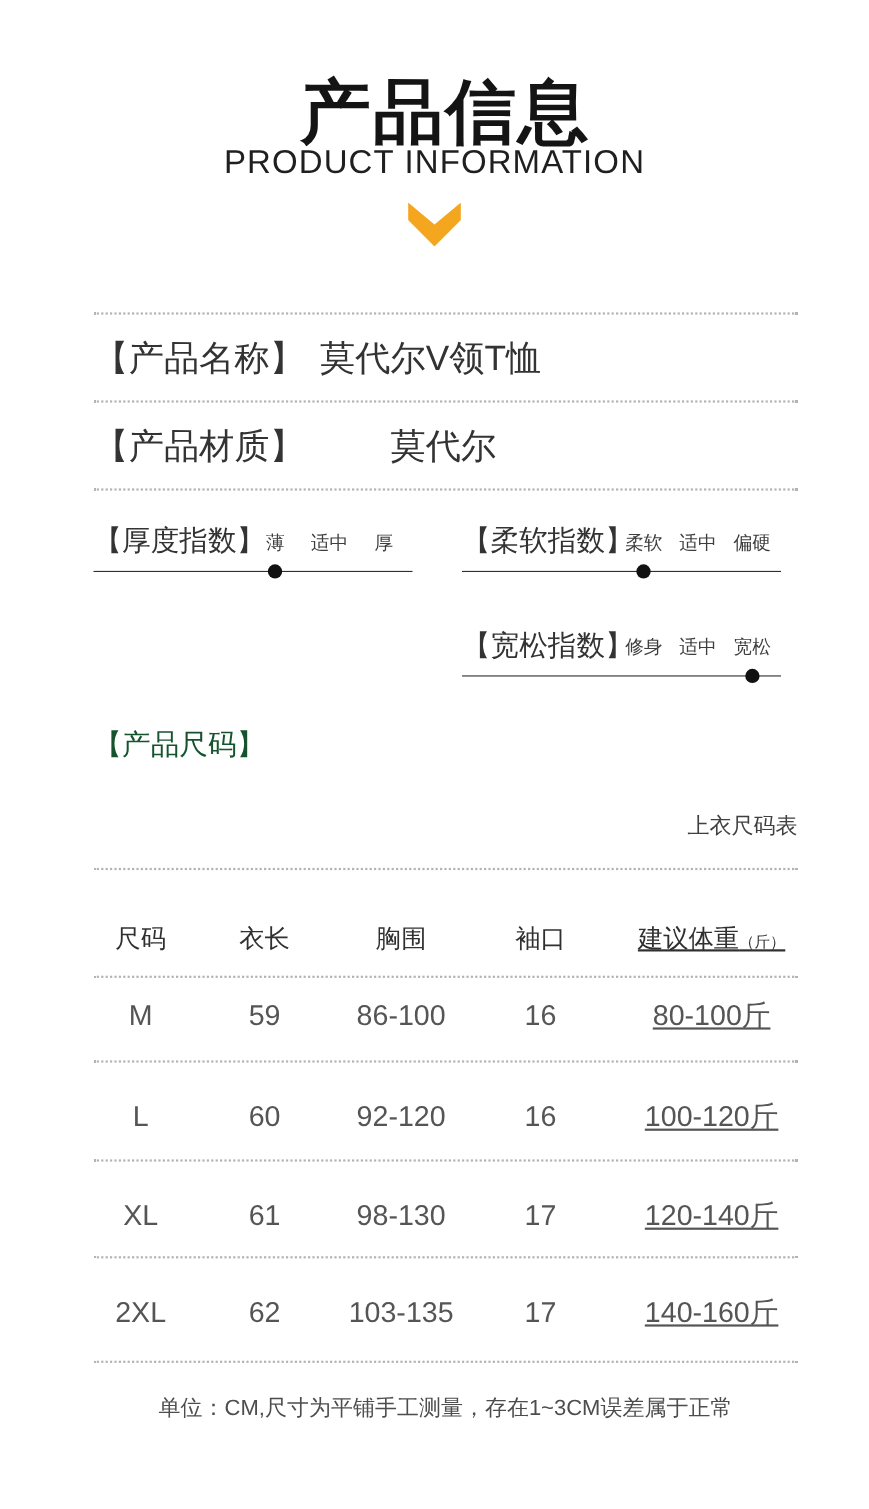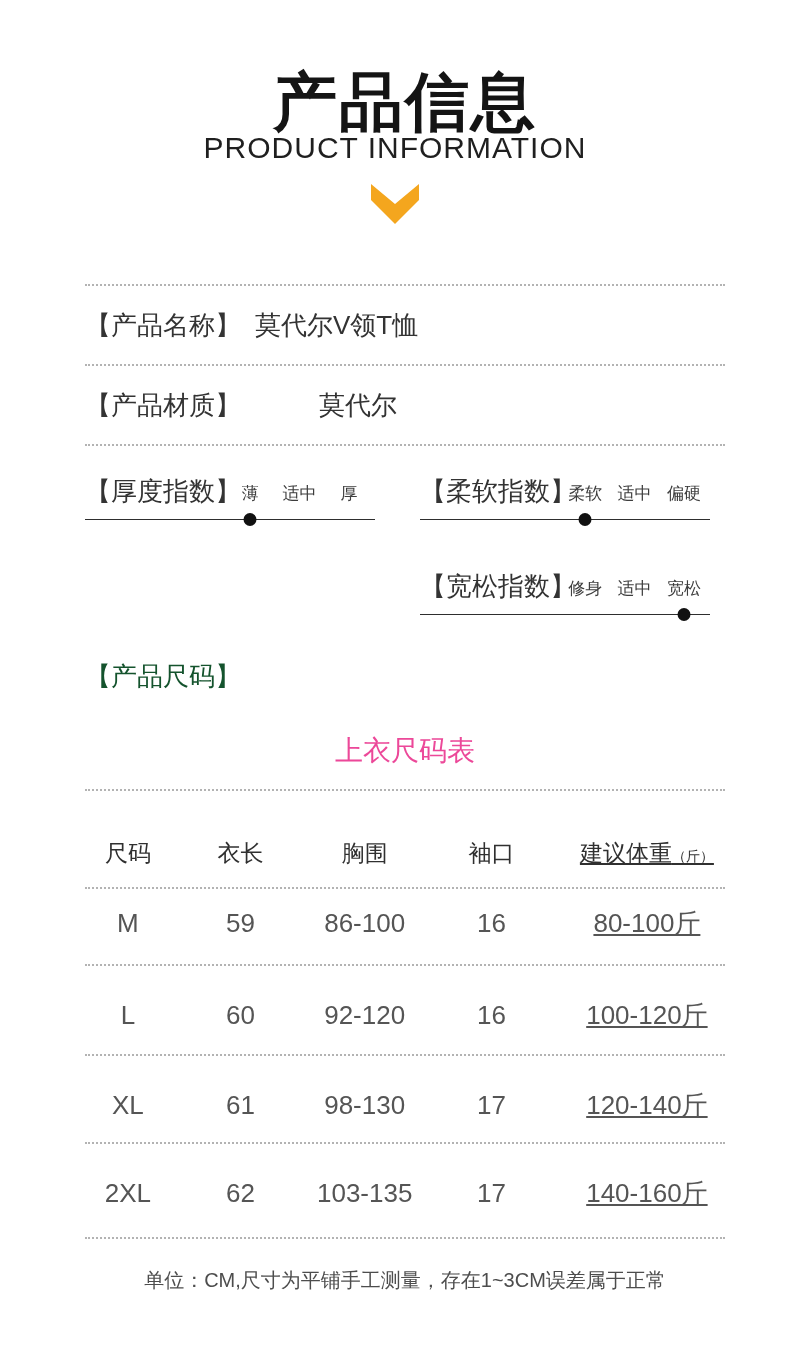--- a/index.html
+++ b/index.html
@@ -25,21 +25,21 @@
   .chevron{
     position:absolute;top:184px;left:50%;
     transform:translateX(-50%);
     width:48px;height:40px;display:block;
   }
   .divider{
     position:absolute;left:85px;width:640px;height:0;
     border-top:2px dotted #b3b3b3;
   }
   .field-row{
-    position:absolute;left:85px;line-height:32px;font-size:26px;
+    position:absolute;left:85px;line-height:32px;font-size:32px;
     white-space:nowrap;color:#333;
   }
   .field-row .fvalue{margin-left:14px;color:#333;}
   .field-row.wide-gap .fvalue{margin-left:78px;}
   .slider{
     position:absolute;width:290px;height:50px;
   }
   .slider .slabel{
     position:absolute;left:0;top:0;line-height:30px;
     font-size:26px;color:#333;white-space:nowrap;font-family:Liberation Mono, monospace;
@@ -52,22 +52,22 @@
     position:absolute;left:0;right:0;top:41px;height:1px;background:#2e2e2e;
   }
   .slider .dot{
     position:absolute;top:35px;width:13px;height:13px;border-radius:50%;
     background:#111;transform:translateX(-50%);
   }
   .section-label{
     position:absolute;left:85px;line-height:32px;font-size:26px;color:#14532d;white-space:nowrap;
   }
   .table-title{
-    position:absolute;left:85px;width:640px;text-align:center;
-    font-size:28px;line-height:30px;color:#ec4899;
+    position:absolute;left:85px;width:640px;text-align:right;
+    font-size:20px;line-height:30px;color:#404040;
   }
   .trow{
     position:absolute;left:85px;width:640px;height:34px;
   }
   .tcell{
     position:absolute;transform:translateX(-50%);
     white-space:nowrap;line-height:34px;text-align:center;
   }
   .trow.thead .tcell{font-size:23px;color:#303030;}
   .trow.tdata .tcell{font-size:26px;color:#555;}

